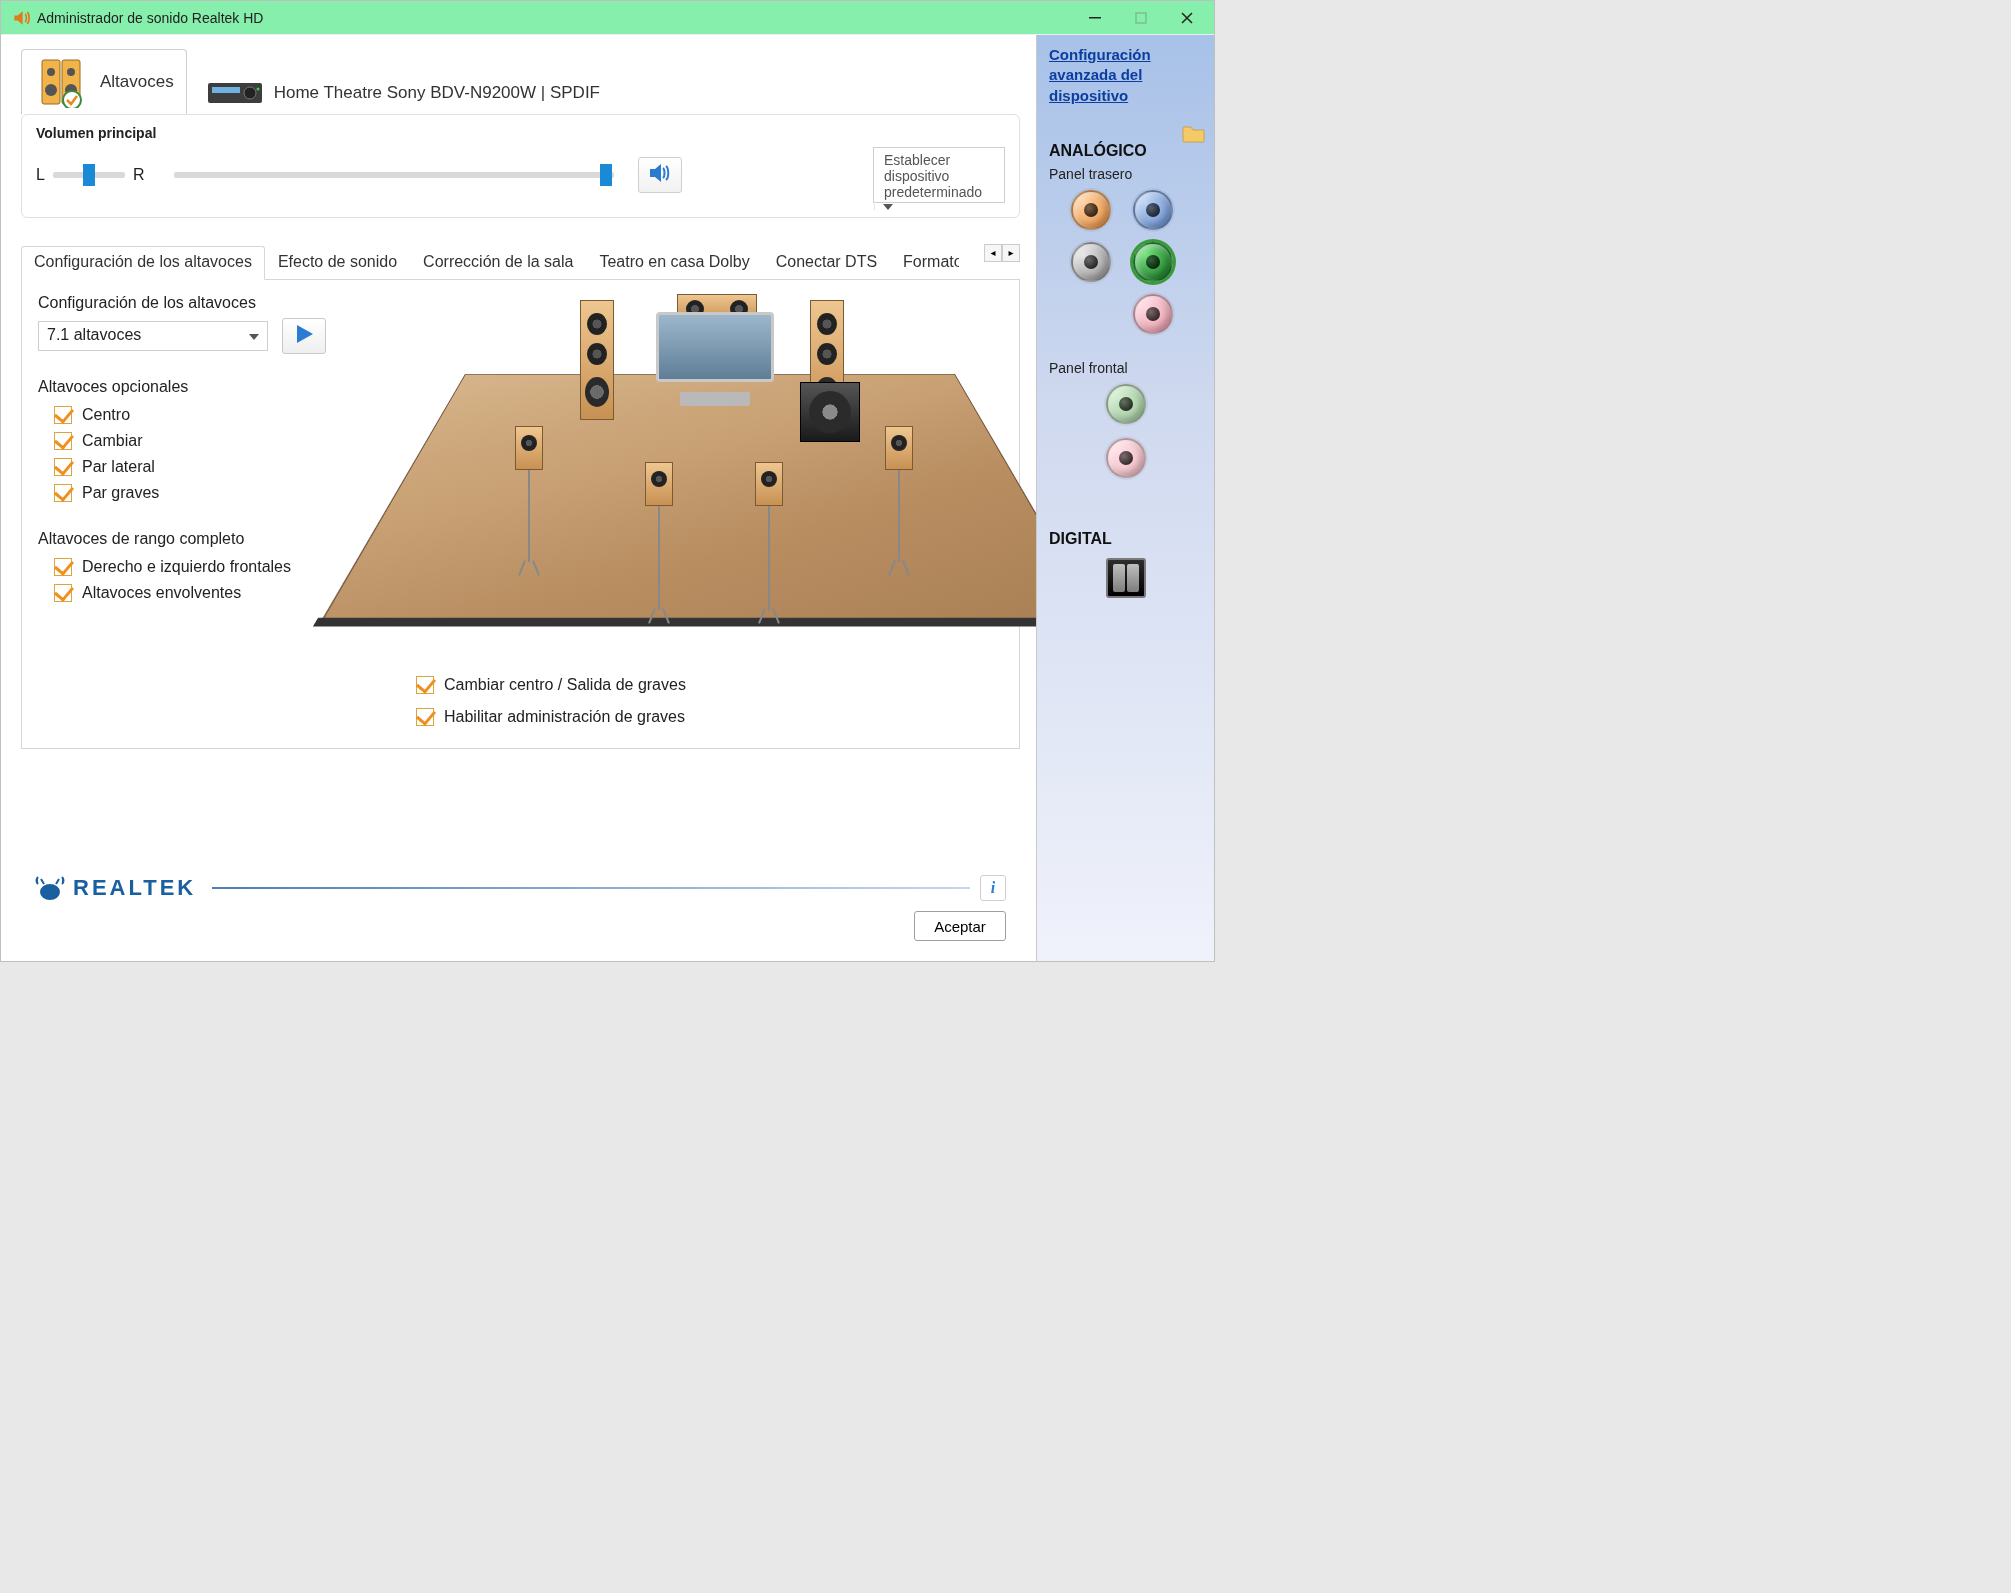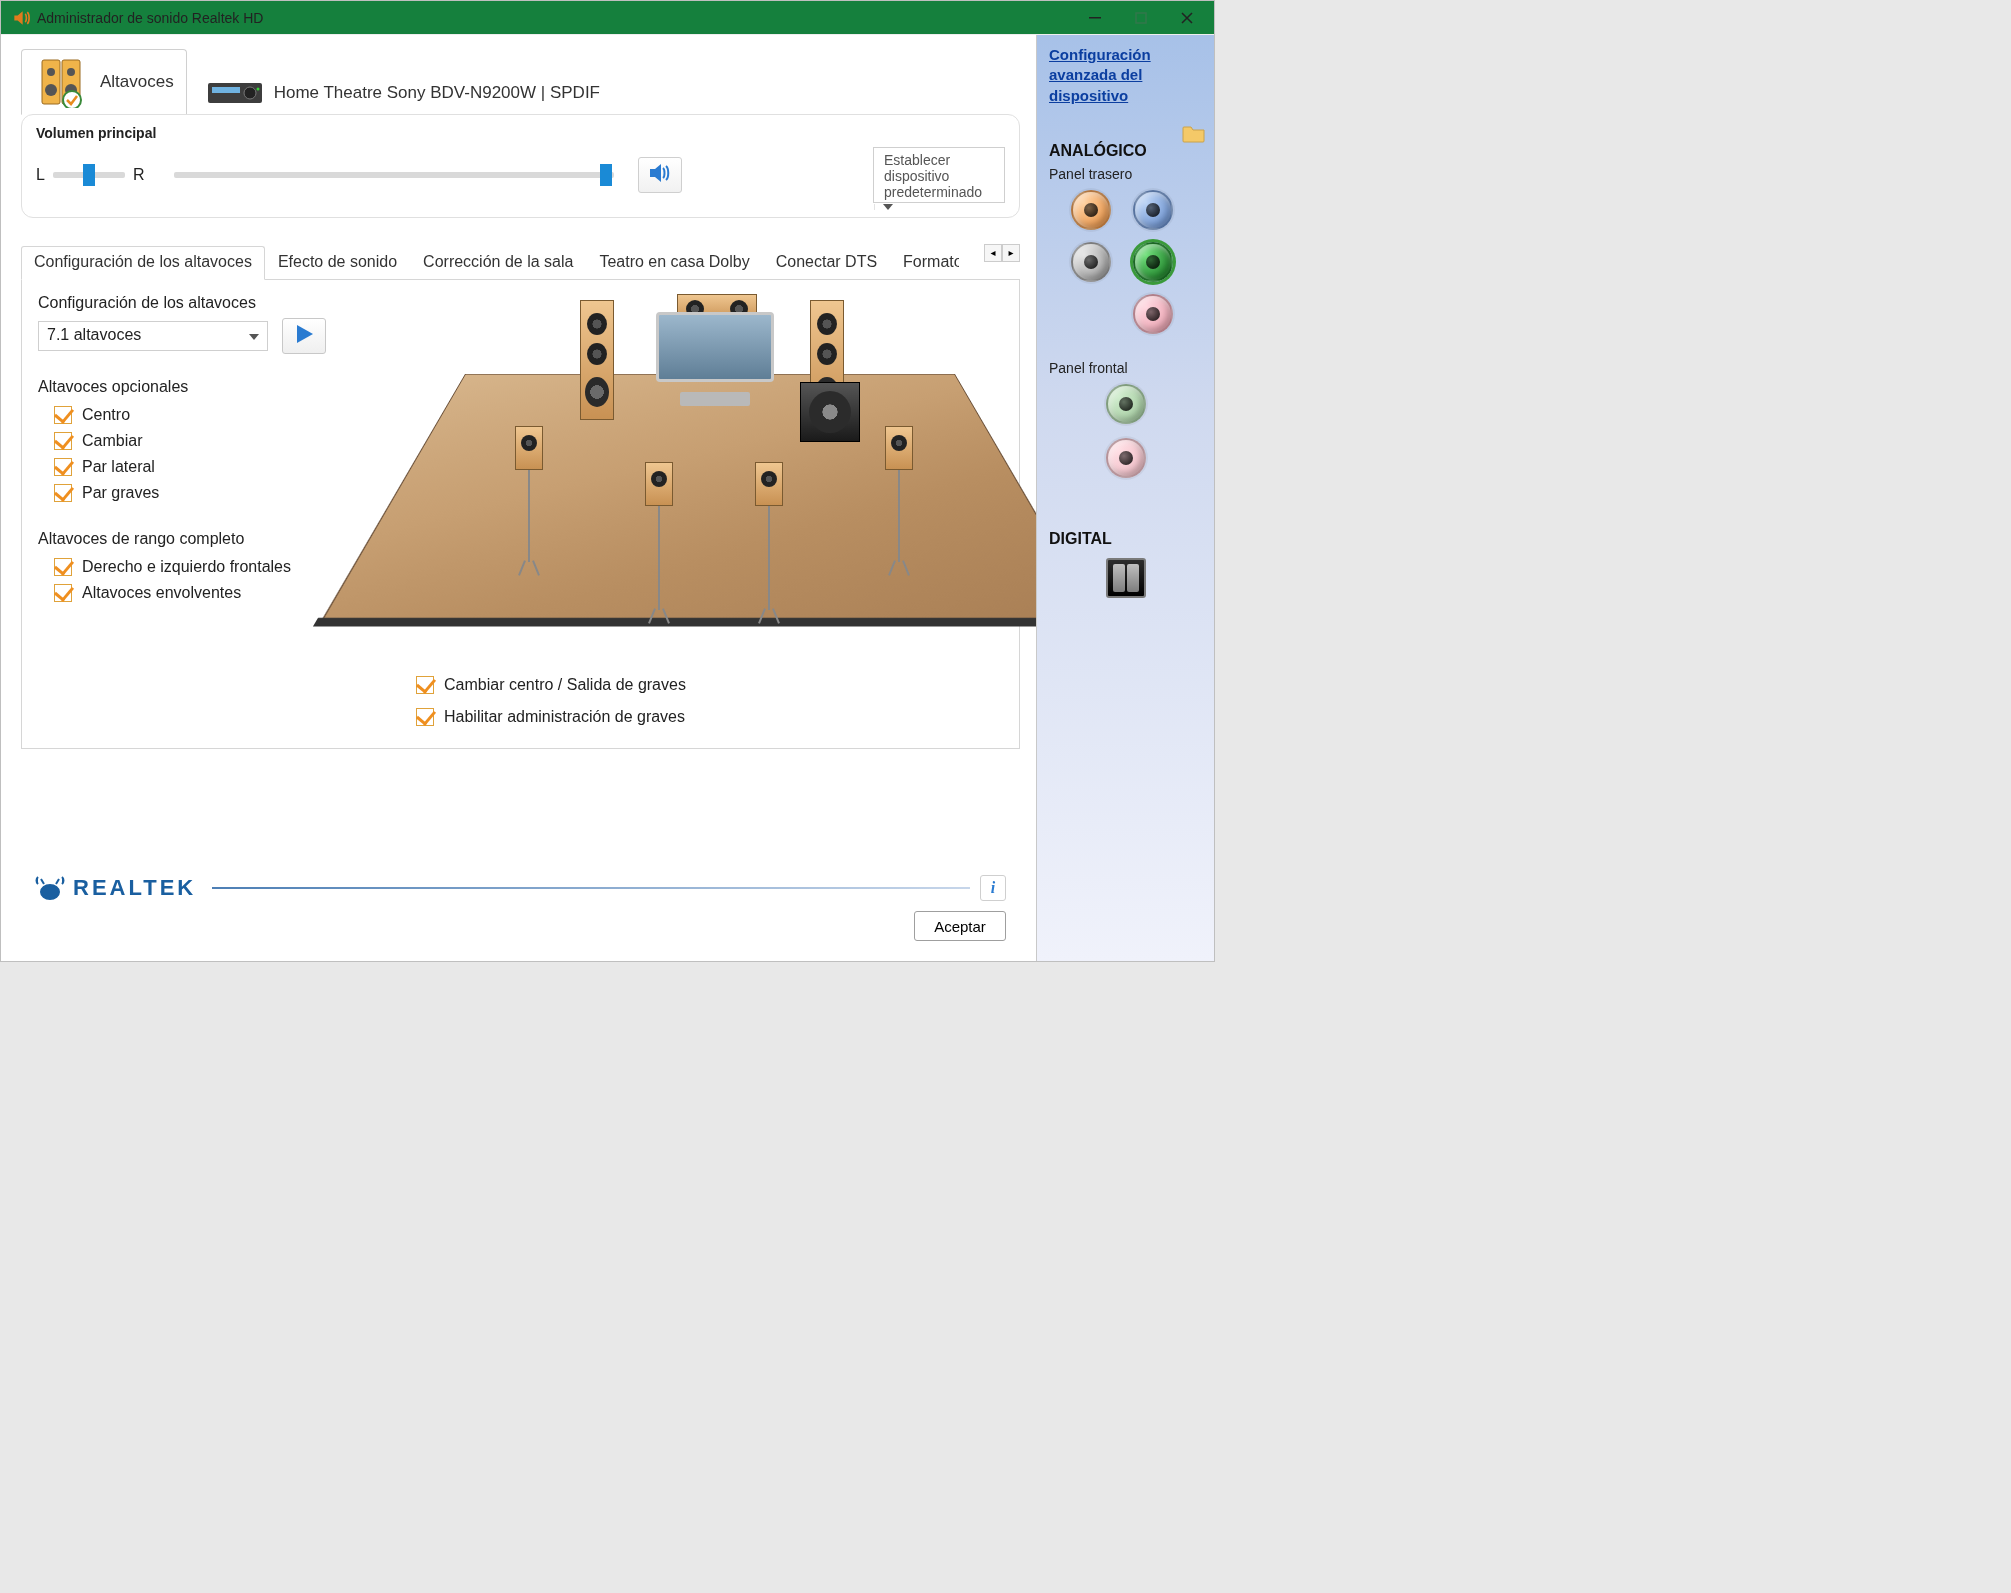--- a/index.html
+++ b/index.html
@@ -1,35 +1,35 @@
 <!DOCTYPE html>
 <html><head>
 <meta charset="utf-8">
 <style>
   * { box-sizing: border-box; margin: 0; padding: 0; font-family: "Segoe UI", Arial, sans-serif; }
   body { background:#e8e8e8; width:1215px; height:962px; overflow:hidden; }
   .window { width:1215px; height:962px; background:#fff; border:1px solid #bfbfbf; display:flex; flex-direction:column; }
-  .titlebar { height:34px; display:flex; align-items:center; padding:16px 4px; background:#15803d; border-bottom:1px solid #eee; }
+  .titlebar { height:34px; display:flex; align-items:center; padding:16px 4px; background:#86efac; border-bottom:1px solid #eee; }
   .titlebar .app-icon { width:20px; height:20px; margin:0 6px; }
   .titlebar .title { font-size:14px; color:#222; flex:1; }
   .titlebar .win-btn { width:46px; height:32px; display:flex; align-items:center; justify-content:center; color:#333; }
   .titlebar .win-btn svg { width:12px; height:12px; }
   .body { flex:1; display:flex; min-height:0; }
   .main { flex:1; display:flex; flex-direction:column; padding:10px 16px 8px 20px; min-width:0; }
   .right { width:178px; background: linear-gradient(180deg,#a7c1e8 0%, #cfd9ef 40%, #f0f2fb 100%); border-left:1px solid #c9c9c9; padding:10px 12px; position:relative; }
 
   
   .device-tabs { display:flex; align-items:flex-end; gap:6px; height:70px; }
   .device-tab { display:flex; align-items:center; gap:10px; padding:6px 12px; font-size:17px; color:#333; border:1px solid transparent; border-bottom:none; cursor:default; }
   .device-tab.active { background:#fff; border:1px solid #d0d0d0; border-bottom:1px solid #fff; border-radius:4px 4px 0 0; }
   .device-tab .dev-icon { width:56px; height:52px; }
   .ht-icon { width:58px; height:32px; }
 
   
-  .main-box { border:1px solid #e0e0e0; border-radius:12px; background:#fff; margin-top:-1px; padding:10px 14px 14px; }
+  .main-box { border:1px solid #e0e0e0; border-radius:6px; background:#fff; margin-top:-1px; padding:10px 14px 14px; }
   .mv-label { font-size:14px; font-weight:600; color:#222; margin-bottom:6px; }
   .mv-row { display:flex; align-items:center; gap:10px; }
   .bal { display:flex; align-items:center; gap:8px; font-size:16px; color:#222; }
   .slider-track { height:6px; background:#d9d9d9; position:relative; border-radius:2px; }
   .slider-thumb { position:absolute; top:-8px; width:12px; height:22px; background:#1a8ad6; }
   .bal .slider-track { width:72px; }
   .vol .slider-track { width:440px; }
   .spk-btn { width:44px; height:36px; border:1px solid #cfcfcf; background:linear-gradient(#fff,#f1f1f1); border-radius:3px; display:flex; align-items:center; justify-content:center; }
   .default-dd { margin-left:auto; display:flex; align-items:stretch; border:1px solid #cfcfcf; height:56px;flex-direction:column; }
   .default-dd .lbl { padding:4px 10px; font-size:14px; color:#555; max-width:130px; display:flex; align-items:center; }

